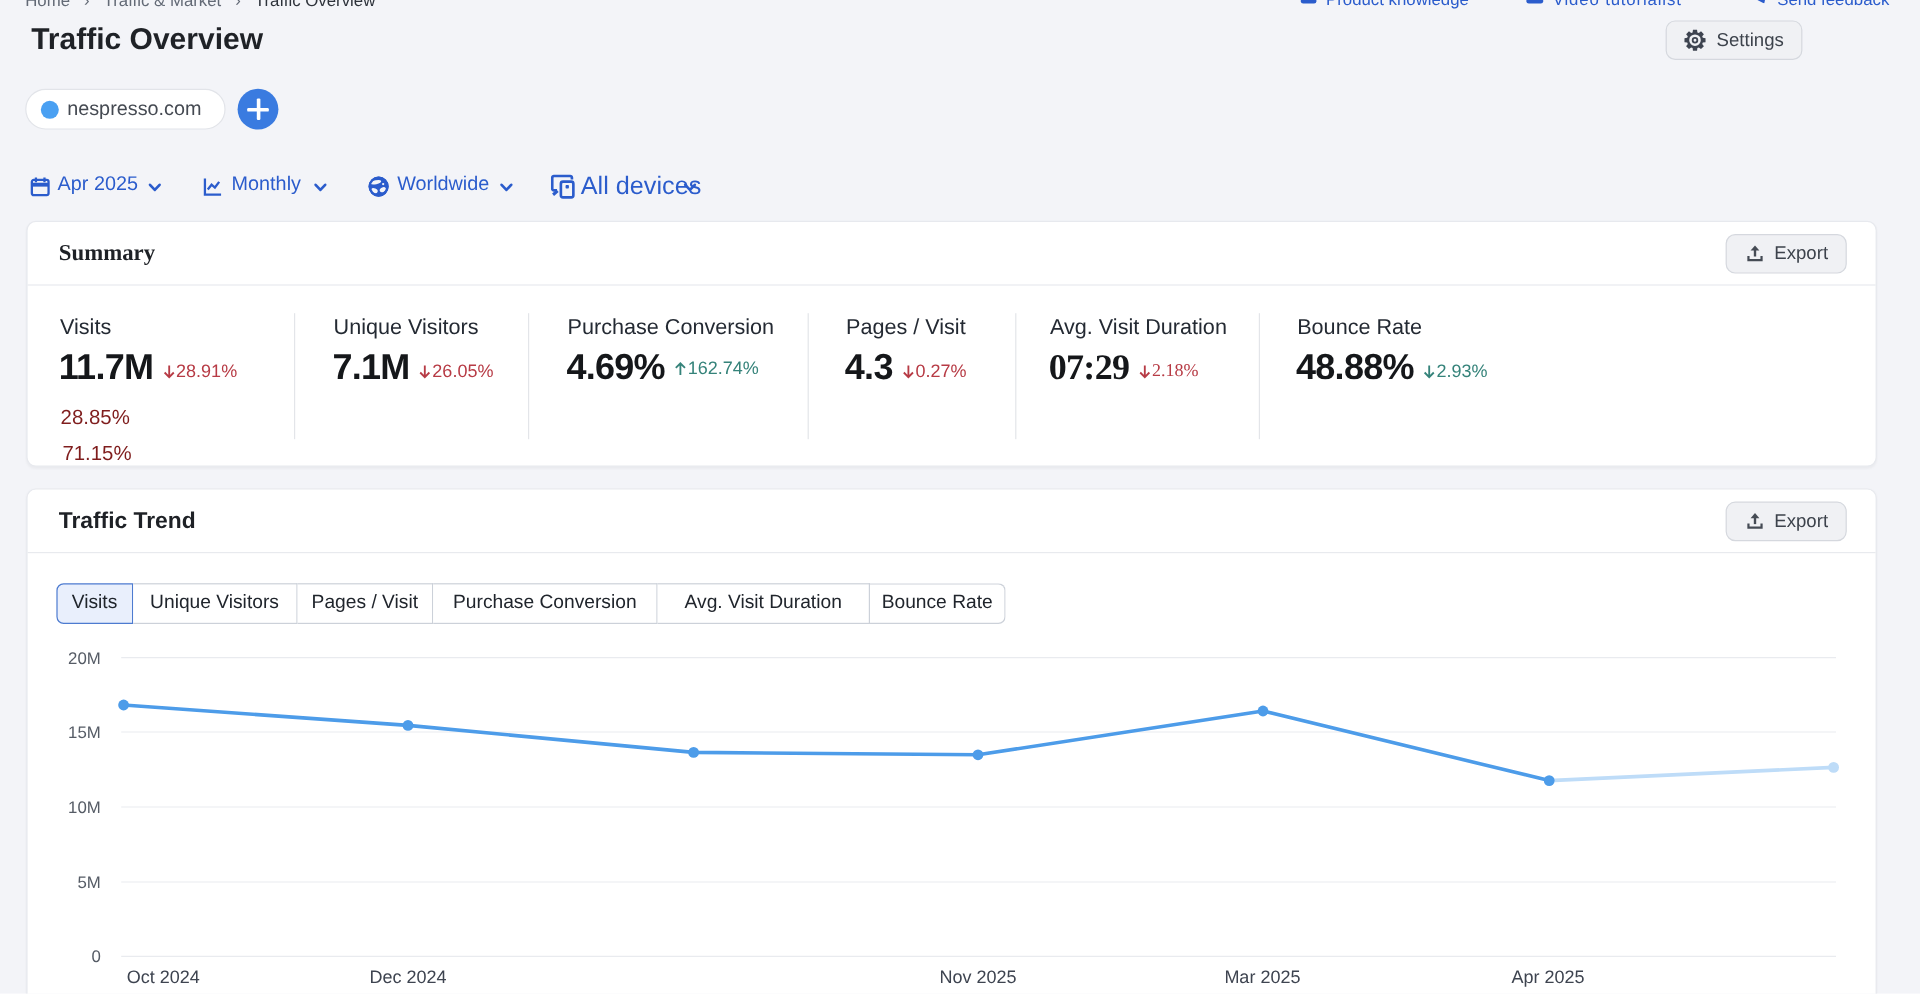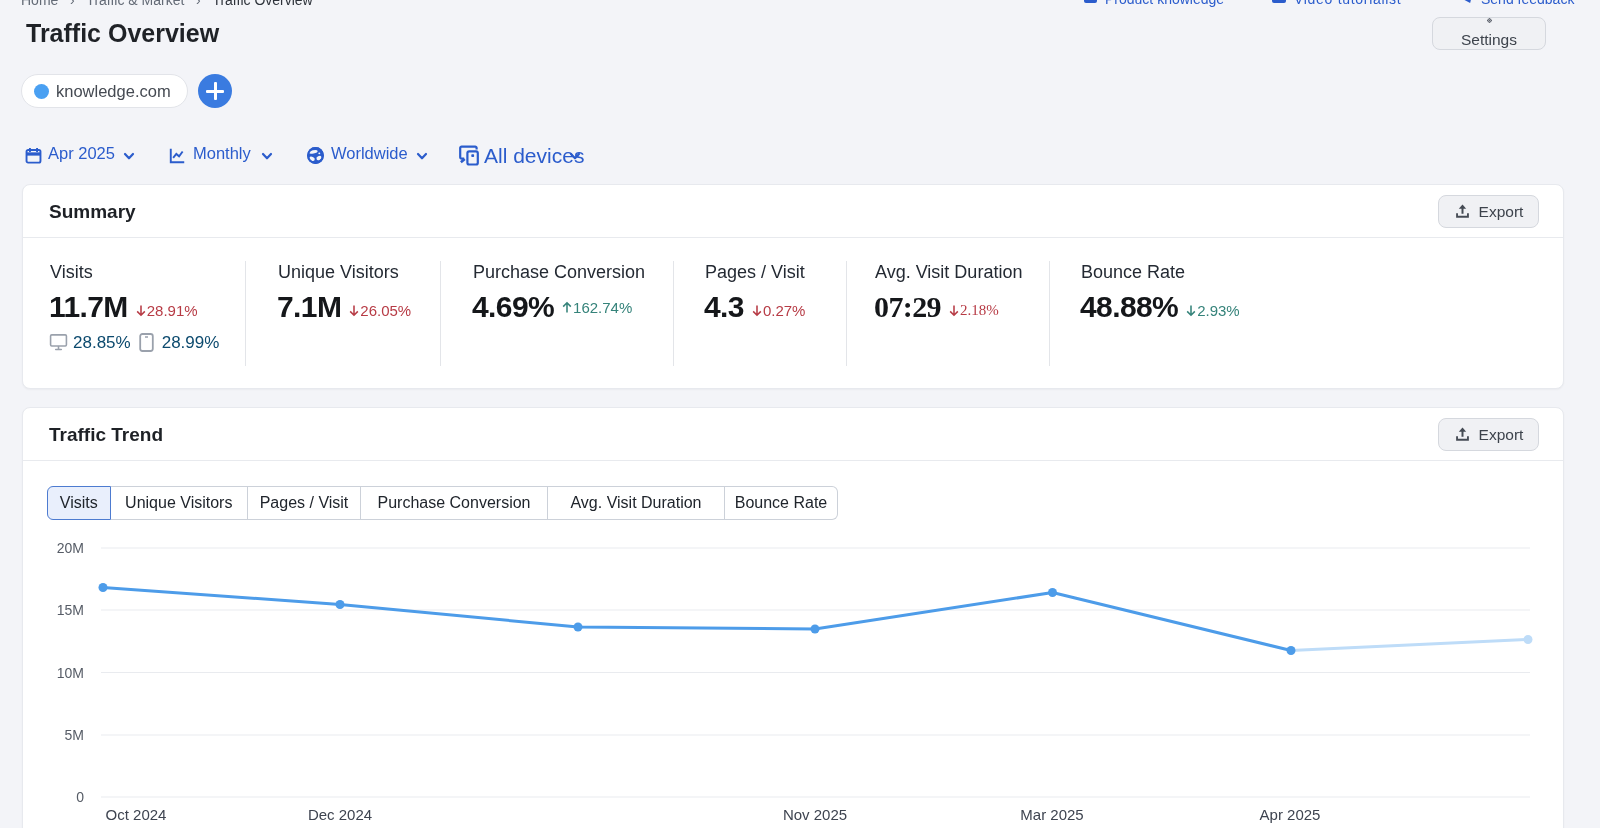--- a/index.html
+++ b/index.html
@@ -30,30 +30,30 @@
   <div class="abs" style="left:1084px;top:-9px;width:13px;height:12px;background:#2b5ccc;border-radius:2px;"></div>
   <div class="abs blue" style="left:1105px;top:-9px;font-size:14px;white-space:nowrap;">Product knowledge</div>
   <div class="abs" style="left:1272px;top:-9px;width:14px;height:12px;background:#2b5ccc;border-radius:2px;"></div>
   <div class="abs blue" style="left:1294px;top:-9px;font-size:14px;white-space:nowrap;letter-spacing:0.7px;">Video tutorialist</div>
   <div class="abs" style="left:1460px;top:-9px;width:13px;height:12px;background:#2b5ccc;clip-path:polygon(0 55%,100% 0,78% 100%);"></div>
   <div class="abs blue" style="left:1481px;top:-9px;font-size:14px;white-space:nowrap;">Send feedback</div>
 </div>
 
 <div class="abs" style="left:26px;top:19px;font-size:25px;font-weight:700;color:#1f2227;">Traffic Overview</div>
 
-<div class="btn" style="left:1432px;top:17px;width:114px;height:33px;flex-direction:column;">
+<div class="btn" style="left:1388px;top:17px;width:114px;height:33px;">
   <svg width="19" height="19" viewBox="0 0 24 24">
       <path fill-rule="evenodd" fill="#3e4450" d="M9.84 0.91 L14.16 0.91 L14.51 3.78 L16.04 4.41 L18.32 2.63 L21.37 5.68 L19.59 7.96 L20.22 9.49 L23.09 9.84 L23.09 14.16 L20.22 14.51 L19.59 16.04 L21.37 18.32 L18.32 21.37 L16.04 19.59 L14.51 20.22 L14.16 23.09 L9.84 23.09 L9.49 20.22 L7.96 19.59 L5.68 21.37 L2.63 18.32 L4.41 16.04 L3.78 14.51 L0.91 14.16 L0.91 9.84 L3.78 9.49 L4.41 7.96 L2.63 5.68 L5.68 2.63 L7.96 4.41 L9.49 3.78 Z M 12 5.9 A 6.1 6.1 0 1 0 12 18.1 A 6.1 6.1 0 1 0 12 5.9 Z M 12 8.6 A 3.4 3.4 0 1 0 12 15.4 A 3.4 3.4 0 1 0 12 8.6 Z M 12 10.5 A 1.5 1.5 0 1 0 12 13.5 A 1.5 1.5 0 1 0 12 10.5 Z"></path>
     </svg>
   <span>Settings</span>
 </div>
 
 <div class="abs" style="left:21px;top:74px;width:167px;height:34px;background:#fff;border:1px solid #e2e4e9;border-radius:17px;"></div>
 <div class="abs" style="left:34px;top:84px;width:15px;height:15px;border-radius:50%;background:#4aa0f2;"></div>
-<div class="abs" style="left:56px;top:82px;font-size:16.5px;color:#454a52;">knowledge.com</div>
+<div class="abs" style="left:56px;top:82px;font-size:16.5px;color:#454a52;">nespresso.com</div>
 
 <div class="abs" style="left:198px;top:74px;width:34px;height:34px;border-radius:50%;background:#3a7be0;"></div>
 <div class="abs" style="left:206px;top:89.5px;width:18px;height:3px;background:#fff;border-radius:1px;"></div>
 <div class="abs" style="left:213.5px;top:82px;width:3px;height:18px;background:#fff;border-radius:1px;"></div>
 
 <div class="abs" style="left:24px;top:144px;width:900px;height:24px;">
   <svg class="abs" style="left:0;top:2px;" width="19" height="19" viewBox="0 0 24 24" fill="none" stroke="#2b5ccc" stroke-width="2.4">
       <rect x="3.2" y="5" width="17.6" height="16" rx="2"></rect>
       <path d="M7.5 2.5v5M16.5 2.5v5M3.2 10.5h17.6"></path>
       <path d="M3.2 8h17.6v4H3.2z" fill="#2b5ccc" stroke="none"></path>
@@ -94,52 +94,52 @@
       <rect x="12.3" y="9.2" width="2.8" height="2.8" rx="0.7" fill="#2b5ccc" stroke="none"></rect>
     </svg>
   <span class="abs blue" style="left:460px;top:0;font-size:21px;">All devices</span>
   <svg class="abs" style="left:544px;top:5px;" width="14" height="14" viewBox="0 0 14 14" fill="none" stroke="#2b5ccc" stroke-width="2.2" stroke-linecap="round" stroke-linejoin="round">
       <path d="M3 5l4 4.3L11 5"></path>
     </svg>
 </div>
 
 <div class="card" style="left:22px;top:184px;width:1542px;height:205px;">
   <div class="cardhead" style="height:53px;"></div>
-  <div class="ctitle" style="top:16px;">Summary</div>
+  <div class="ctitle" style="top:16px;font-family:Liberation Serif, serif;">Summary</div>
   <div class="btn" style="right:24px;top:10px;width:101px;height:33px;">
     <svg width="17" height="17" viewBox="0 0 24 24">
         <path d="M12 2.2L17.2 8.2H6.8Z" fill="#454b54"></path>
         <rect x="10.6" y="7" width="2.8" height="8.2" fill="#454b54"></rect>
         <path d="M4.3 14.6v4.8h15.4v-4.8" fill="none" stroke="#454b54" stroke-width="2.6"></path>
       </svg>
     <span>Export</span>
   </div>
 
   <div class="vdiv" style="left:222px;top:76px;"></div>
   <div class="vdiv" style="left:417px;top:76px;"></div>
   <div class="vdiv" style="left:650px;top:76px;"></div>
   <div class="vdiv" style="left:823px;top:76px;"></div>
   <div class="vdiv" style="left:1026px;top:76px;"></div>
 
   <div class="mlabel" style="left:27px;top:77px;">Visits</div>
   <div class="mnum" style="left:26px;top:105px;">11.7M <span class="delta red"><svg class="arr" width="10" height="13" viewBox="0 0 11 14" fill="none" stroke="#b73b45" stroke-width="1.7">
           <path d="M5.5 1.5v10.5M1.3 8l4.2 4.2L9.7 8"></path>
         </svg>28.91%</span></div>
-  <div class="abs" style="left:26px;top:148px;height:20px;display:flex;gap:5px;font-size:17px;color:#0c4a6e;">
+  <div class="abs" style="left:26px;top:148px;height:20px;display:flex;align-items:center;gap:5px;font-size:17px;color:#7f1d1d;flex-direction:column;">
     <svg width="19" height="18" viewBox="0 0 24 22" fill="none" stroke="#9aa1ac" stroke-width="2">
         <rect x="2" y="2" width="20" height="14" rx="1.5"></rect>
         <path d="M8.5 20.5h7" stroke-linecap="round"></path>
         <path d="M12 16v4"></path>
       </svg>
     <span>28.85%</span>
     <svg style="margin-left:3px;" width="15" height="19" viewBox="0 0 15 19" fill="none" stroke="#9aa1ac" stroke-width="1.8">
         <rect x="1.2" y="1" width="12.6" height="17" rx="2.2"></rect>
         <path d="M6 4h3" stroke-width="1.5"></path>
       </svg>
-    <span style="margin-left:3px;">28.99%</span>
+    <span style="margin-left:3px;">71.15%</span>
   </div>
 
   <div class="mlabel" style="left:255px;top:77px;">Unique Visitors</div>
   <div class="mnum" style="left:254px;top:105px;">7.1M <span class="delta red"><svg class="arr" width="10" height="13" viewBox="0 0 11 14" fill="none" stroke="#b73b45" stroke-width="1.7">
           <path d="M5.5 1.5v10.5M1.3 8l4.2 4.2L9.7 8"></path>
         </svg>26.05%</span></div>
 
   <div class="mlabel" style="left:450px;top:77px;">Purchase Conversion</div>
   <div class="mnum" style="left:449px;top:105px;align-items:center;">4.69% <span class="delta green"><svg class="arr" width="10" height="13" viewBox="0 0 11 14" fill="none" stroke="#35837a" stroke-width="1.7">
           <path d="M5.5 12.5V2M1.3 6l4.2-4.2L9.7 6"></path>

